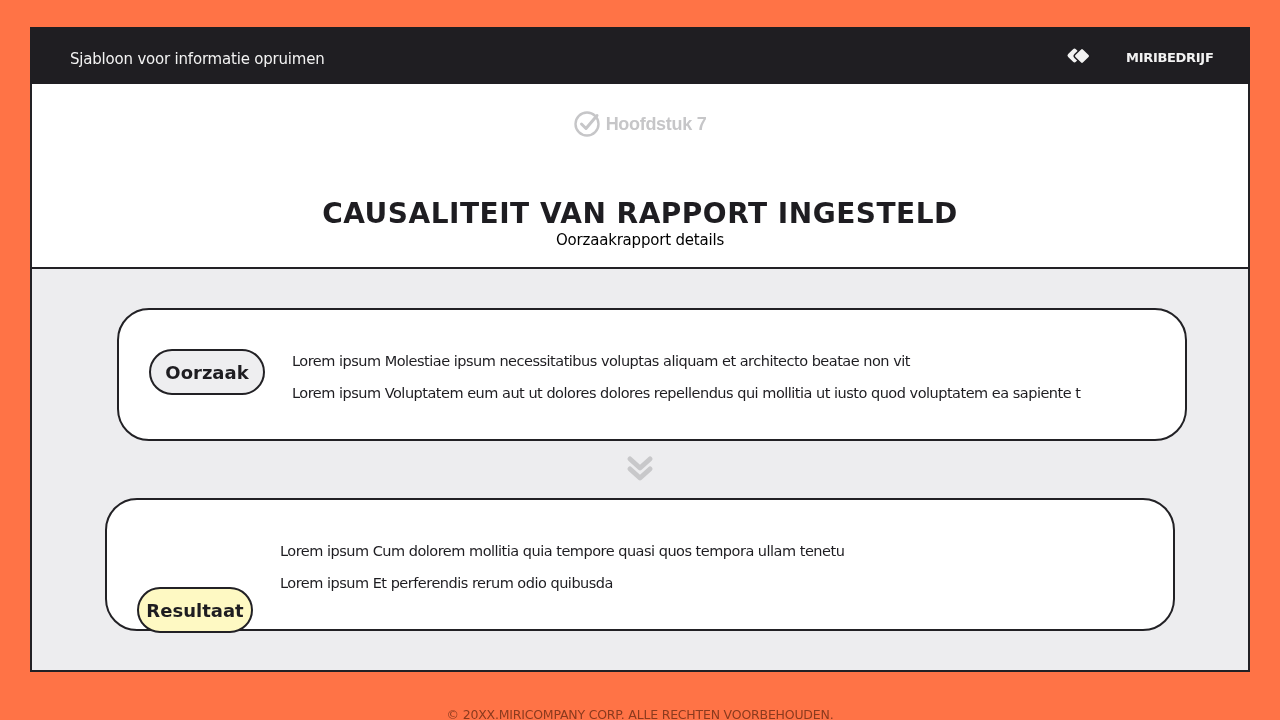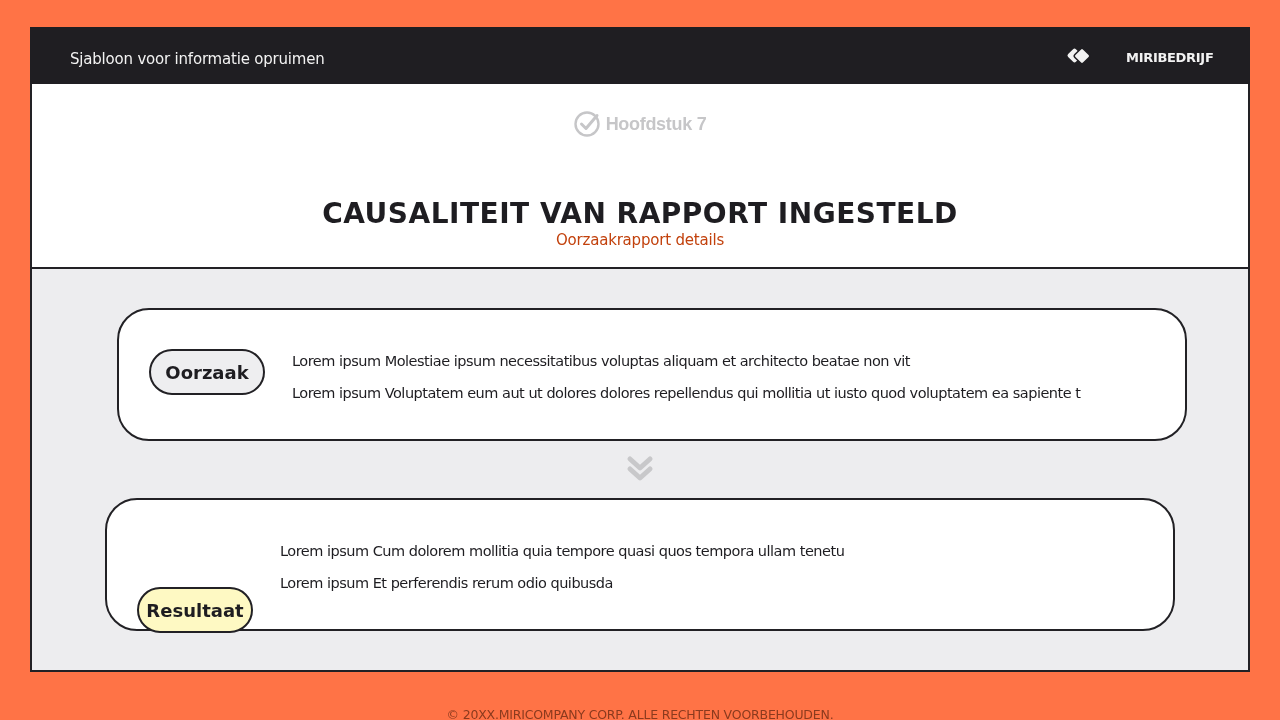--- a/index.html
+++ b/index.html
@@ -58,21 +58,21 @@
       position: absolute; left: 0; top: 84px; width: 100%;
       text-align: center;
       font-size: 28px; font-weight: bold; color: #1E1D21;
       font-family: "DejaVu Sans", sans-serif;
       letter-spacing: 0.5px;
       margin-top: 29px;
     }
     .subtitle {
       position: absolute; left: 0; top: 147px; width: 100%;
       text-align: center;
-      font-size: 15px; color: #c2410c;
+      font-size: 15px; color: #000000;
       font-family: "DejaVu Sans", sans-serif;
       letter-spacing: -0.2px;
     }
     .card {
       position: absolute; left: 73px;
       width: 1070px; height: 133px;
       background: #FFFFFF;
       border: 2px solid #222125;
       border-radius: 32px;
     }

